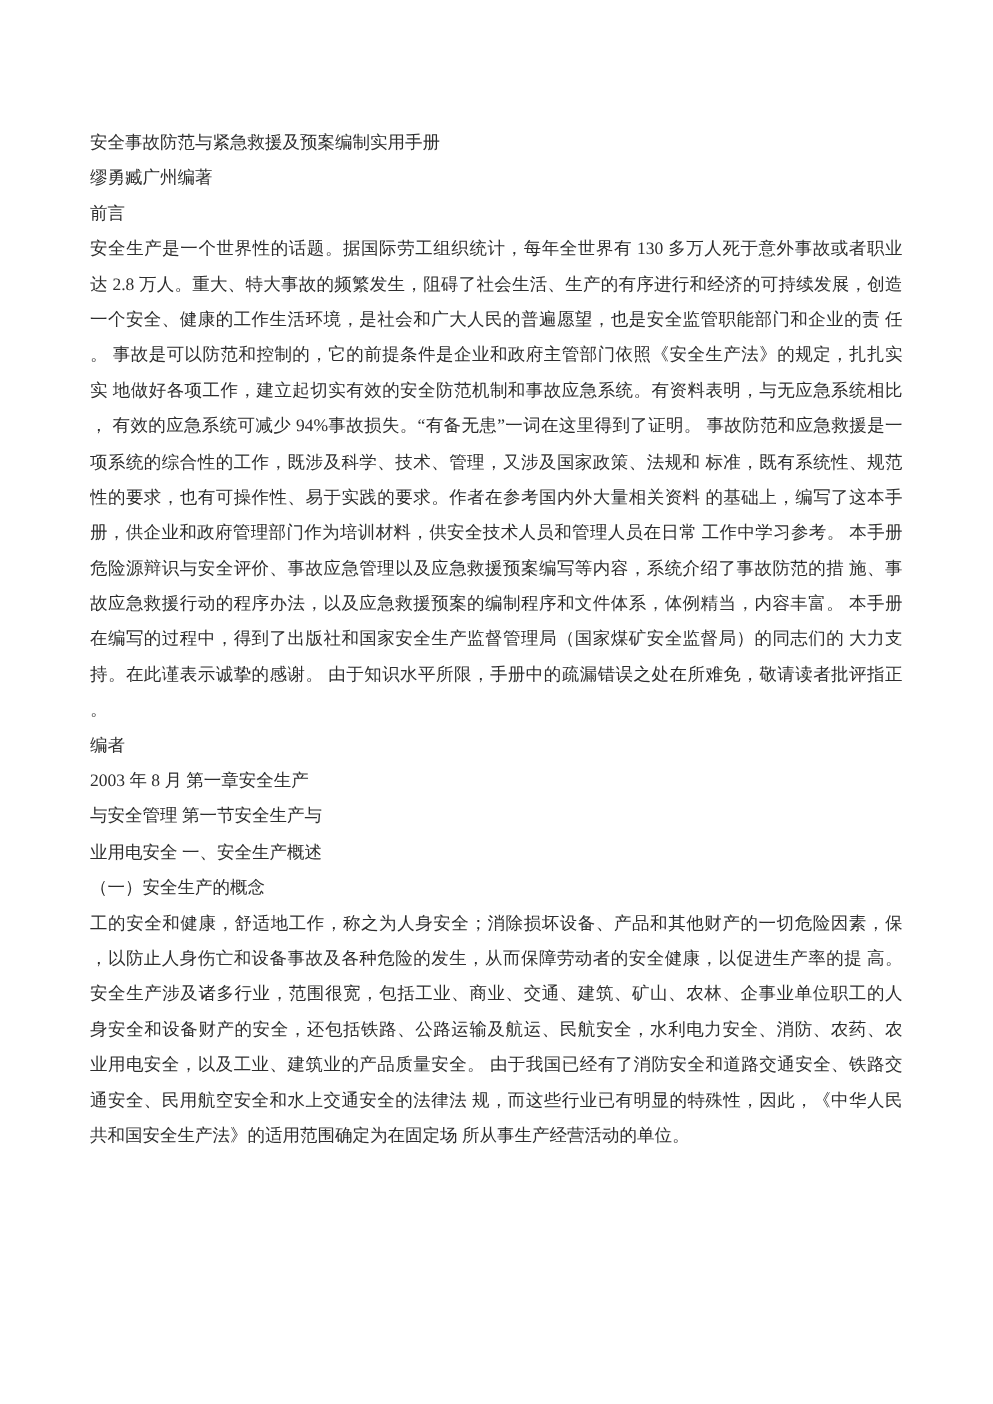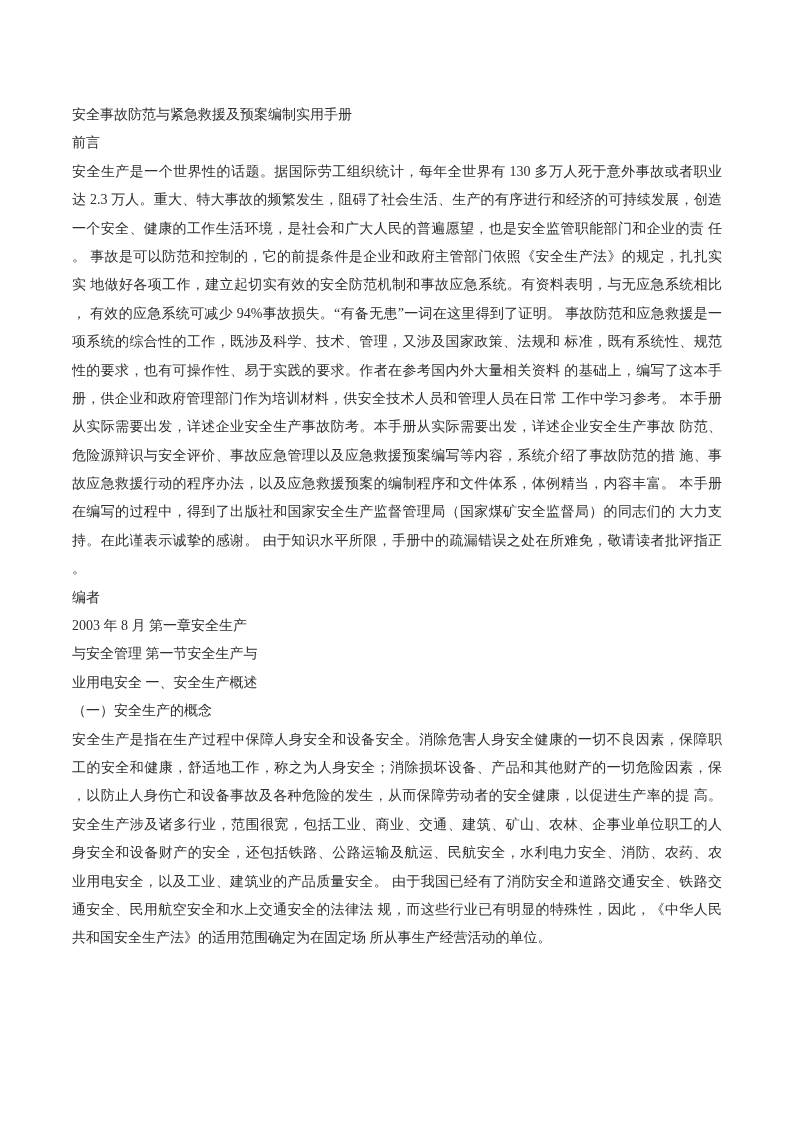--- a/index.html
+++ b/index.html
@@ -34,48 +34,47 @@
     text-align: justify;
     text-align-last: justify;
   }
 </style>
 </head>
 <body>
 
 <div class="page">
   <div class="text-block">
       <div class="line">安全事故防范与紧急救援及预案编制实用手册</div>
+      <div class="line">缪勇臧广州编著</div>
       <div class="line">前言</div>
     </div>
   <div class="text-block">
       <div class="line j">安全生产是一个世界性的话题。据国际劳工组织统计，每年全世界有 130 多万人死于意外事故或者职业</div>
-      <div class="line j">达 2.3 万人。重大、特大事故的频繁发生，阻碍了社会生活、生产的有序进行和经济的可持续发展，创造</div>
+      <div class="line j">达 2.8 万人。重大、特大事故的频繁发生，阻碍了社会生活、生产的有序进行和经济的可持续发展，创造</div>
       <div class="line j">一个安全、健康的工作生活环境，是社会和广大人民的普遍愿望，也是安全监管职能部门和企业的责 任</div>
       <div class="line j">。 事故是可以防范和控制的，它的前提条件是企业和政府主管部门依照《安全生产法》的规定，扎扎实</div>
       <div class="line j">实 地做好各项工作，建立起切实有效的安全防范机制和事故应急系统。有资料表明，与无应急系统相比</div>
       <div class="line j">， 有效的应急系统可减少 94%事故损失。“有备无患”一词在这里得到了证明。 事故防范和应急救援是一</div>
       <div class="line j">项系统的综合性的工作，既涉及科学、技术、管理，又涉及国家政策、法规和 标准，既有系统性、规范</div>
       <div class="line j">性的要求，也有可操作性、易于实践的要求。作者在参考国内外大量相关资料 的基础上，编写了这本手</div>
       <div class="line j">册，供企业和政府管理部门作为培训材料，供安全技术人员和管理人员在日常 工作中学习参考。 本手册</div>
-      <div class="line j">从实际需要出发，详述企业安全生产事故防考。本手册从实际需要出发，详述企业安全生产事故 防范、</div>
       <div class="line j">危险源辩识与安全评价、事故应急管理以及应急救援预案编写等内容，系统介绍了事故防范的措 施、事</div>
       <div class="line j">故应急救援行动的程序办法，以及应急救援预案的编制程序和文件体系，体例精当，内容丰富。 本手册</div>
       <div class="line j">在编写的过程中，得到了出版社和国家安全生产监督管理局（国家煤矿安全监督局）的同志们的 大力支</div>
       <div class="line j">持。在此谨表示诚挚的感谢。 由于知识水平所限，手册中的疏漏错误之处在所难免，敬请读者批评指正</div>
       <div class="line">。</div>
     </div>
   <div class="text-block">
       <div class="line">编者</div>
       <div class="line">2003 年 8 月  第一章安全生产</div>
       <div class="line">与安全管理  第一节安全生产与</div>
       <div class="line">业用电安全  一、安全生产概述</div>
       <div class="line">（一）安全生产的概念</div>
     </div>
   <div class="text-block">
-      <div class="line j">安全生产是指在生产过程中保障人身安全和设备安全。消除危害人身安全健康的一切不良因素，保障职</div>
       <div class="line j">工的安全和健康，舒适地工作，称之为人身安全；消除损坏设备、产品和其他财产的一切危险因素，保</div>
       <div class="line j">，以防止人身伤亡和设备事故及各种危险的发生，从而保障劳动者的安全健康，以促进生产率的提 高。</div>
       <div class="line j">安全生产涉及诸多行业，范围很宽，包括工业、商业、交通、建筑、矿山、农林、企事业单位职工的人</div>
       <div class="line j">身安全和设备财产的安全，还包括铁路、公路运输及航运、民航安全，水利电力安全、消防、农药、农</div>
       <div class="line j">业用电安全，以及工业、建筑业的产品质量安全。 由于我国已经有了消防安全和道路交通安全、铁路交</div>
       <div class="line j">通安全、民用航空安全和水上交通安全的法律法 规，而这些行业已有明显的特殊性，因此，《中华人民</div>
       <div class="line">共和国安全生产法》的适用范围确定为在固定场 所从事生产经营活动的单位。</div>
     </div>
 </div>
 

